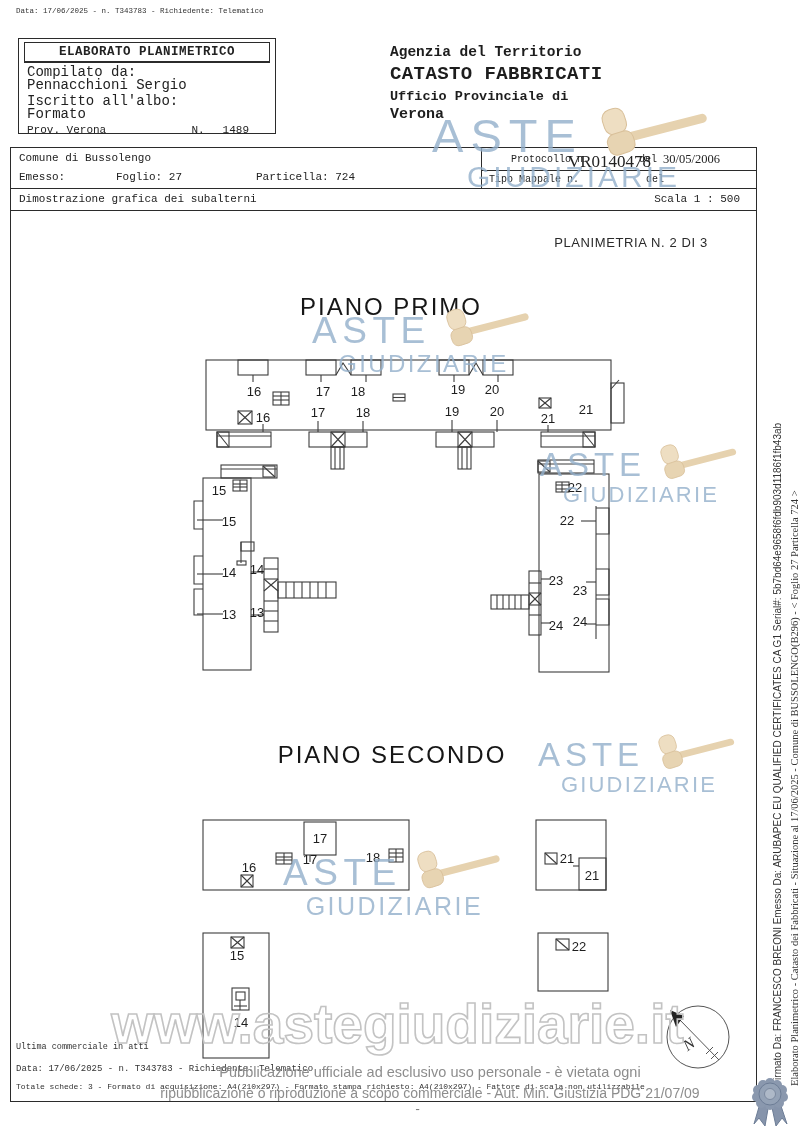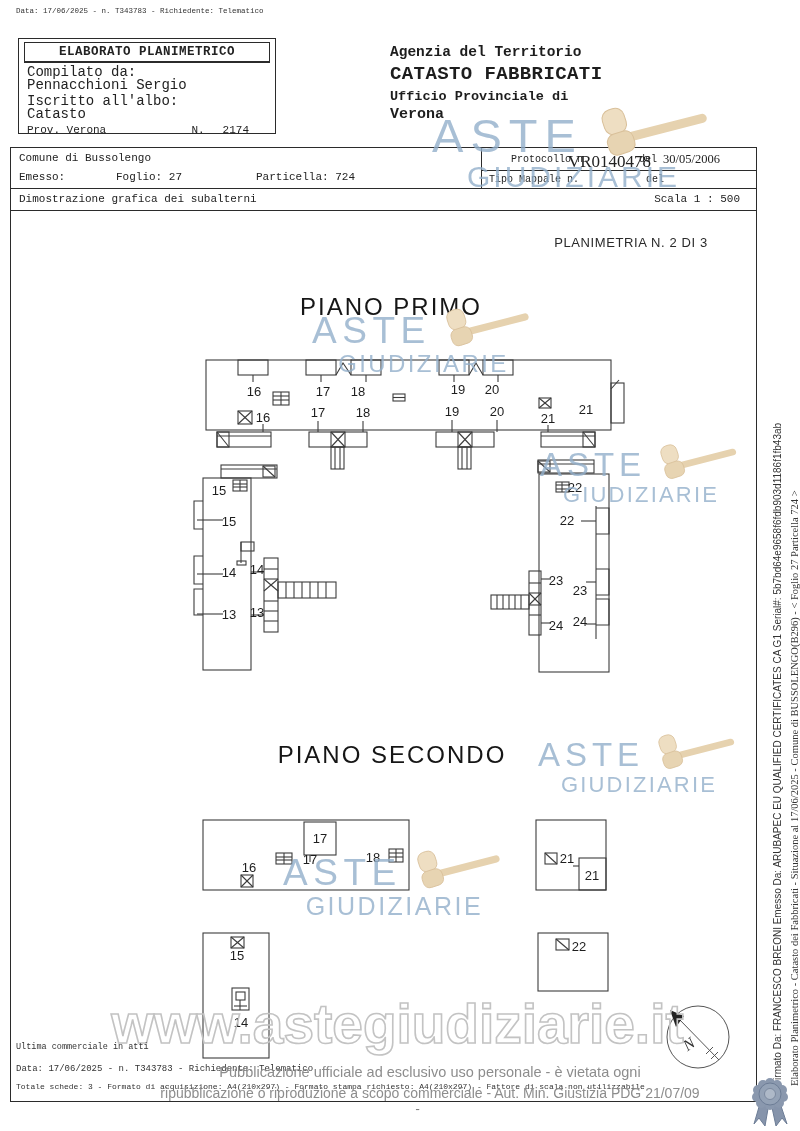--- a/index.html
+++ b/index.html
@@ -86,27 +86,27 @@
   </defs>
 </svg>
 
 <div class="abs top-line mono">Data: 17/06/2025 - n. T343783 - Richiedente: Telematico</div>
 
 <div class="abs elab-box mono">
   <div class="elab-head">ELABORATO PLANIMETRICO</div>
   <div class="elab-row">Compilato da:</div>
   <div class="elab-row">Pennacchioni Sergio</div>
   <div class="elab-row" style="margin-top:3px">Iscritto all'albo:</div>
-  <div class="elab-row">Catasto</div>
+  <div class="elab-row">Formato</div>
   <div class="elab-prov">
     <span>Prov. Verona</span>
     <span class="sp"></span>
     <span>N.</span>
     <span style="width:18px"></span>
-    <span>2174</span>
+    <span>1489</span>
   </div>
 </div>
 
 <div class="abs agency">
   <div class="a1">Agenzia del Territorio</div>
   <div class="a2">CATASTO FABBRICATI</div>
   <div class="a3">Ufficio Provinciale di</div>
   <div class="a4">Verona</div>
 </div>
 

